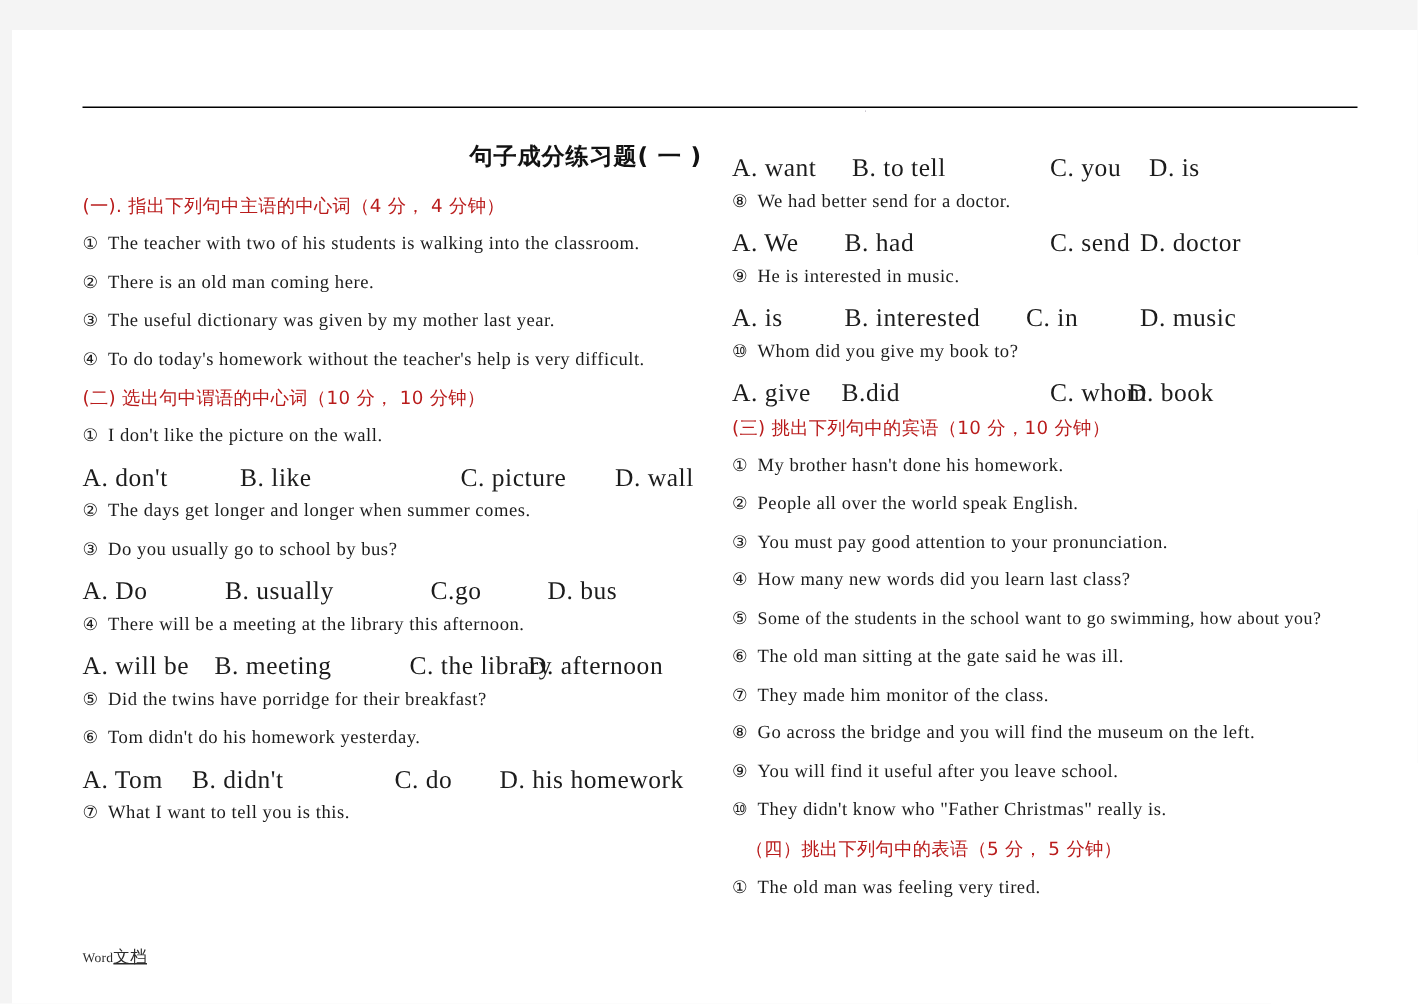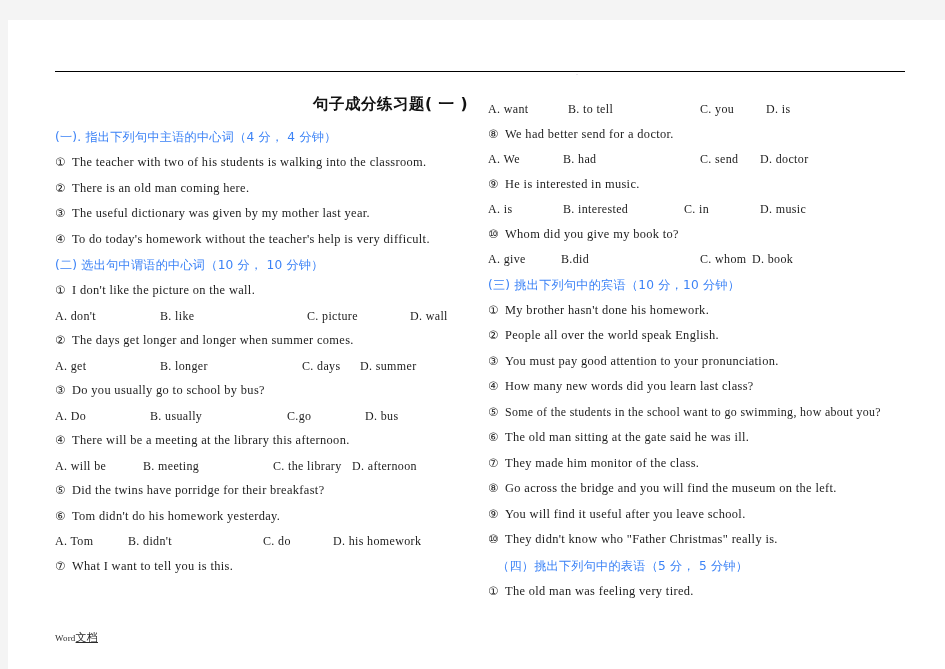--- a/index.html
+++ b/index.html
@@ -69,21 +69,21 @@
     color: #121212;
     text-align: right;
     padding-left: 82px;
     margin-top: 18px;
     margin-bottom: 14px;
     letter-spacing: 0.5px;
   }
   .sec-head {
     font-family: "DejaVu Sans", "Liberation Sans", sans-serif;
     font-size: 12.2px;
-    color: #3b82f6;
+    color: #b91c1c;
     margin: 10px 0 9px 0;
     letter-spacing: 0.2px;
     white-space: nowrap;
   }
   .sec-head.indented { padding-left: 9px; }
   .q-line {
     font-family: "Liberation Serif", "DejaVu Serif", serif;
     font-size: 12.4px;
     color: #1c1c1c;
     margin: 0 0 10.5px 0;
@@ -93,21 +93,21 @@
   .q-num {
     font-family: "DejaVu Sans", "Liberation Sans", sans-serif;
     font-size: 11.6px;
     display: inline-block;
     width: 17px;
     color: #1c1c1c;
   }
   .q-text { display: inline; }
   .opt-line {
     font-family: "Liberation Serif", "DejaVu Serif", serif;
-    font-size: 12px;
+    font-size: 17px;
     color: #1c1c1c;
     margin: 0 0 10.5px 0;
     white-space: nowrap;
     letter-spacing: 0.35px;
     position: relative;
     height: 14px;
     text-align: right;
   }
   .opt {
     position: absolute;
@@ -166,26 +166,20 @@
       <div class="opt-line">
         <span class="opt" style="left:0px">A. don't</span>
         <span class="opt" style="left:105px">B. like</span>
         <span class="opt" style="left:252px">C. picture</span>
         <span class="opt" style="left:355px">D. wall</span>
       </div>
 
       <div class="q-line">
         <span class="q-num">②</span><span class="q-text">The days get longer and longer when summer comes.</span>
       </div>
-      <div class="opt-line">
-        <span class="opt" style="left:0px">A. get</span>
-        <span class="opt" style="left:105px">B. longer</span>
-        <span class="opt" style="left:247px">C. days</span>
-        <span class="opt" style="left:305px">D. summer</span>
-      </div>
 
       <div class="q-line">
         <span class="q-num">③</span><span class="q-text">Do you usually go to school by bus?</span>
       </div>
       <div class="opt-line">
         <span class="opt" style="left:0px">A. Do</span>
         <span class="opt" style="left:95px">B. usually</span>
         <span class="opt" style="left:232px">C.go</span>
         <span class="opt" style="left:310px">D. bus</span>
       </div>

